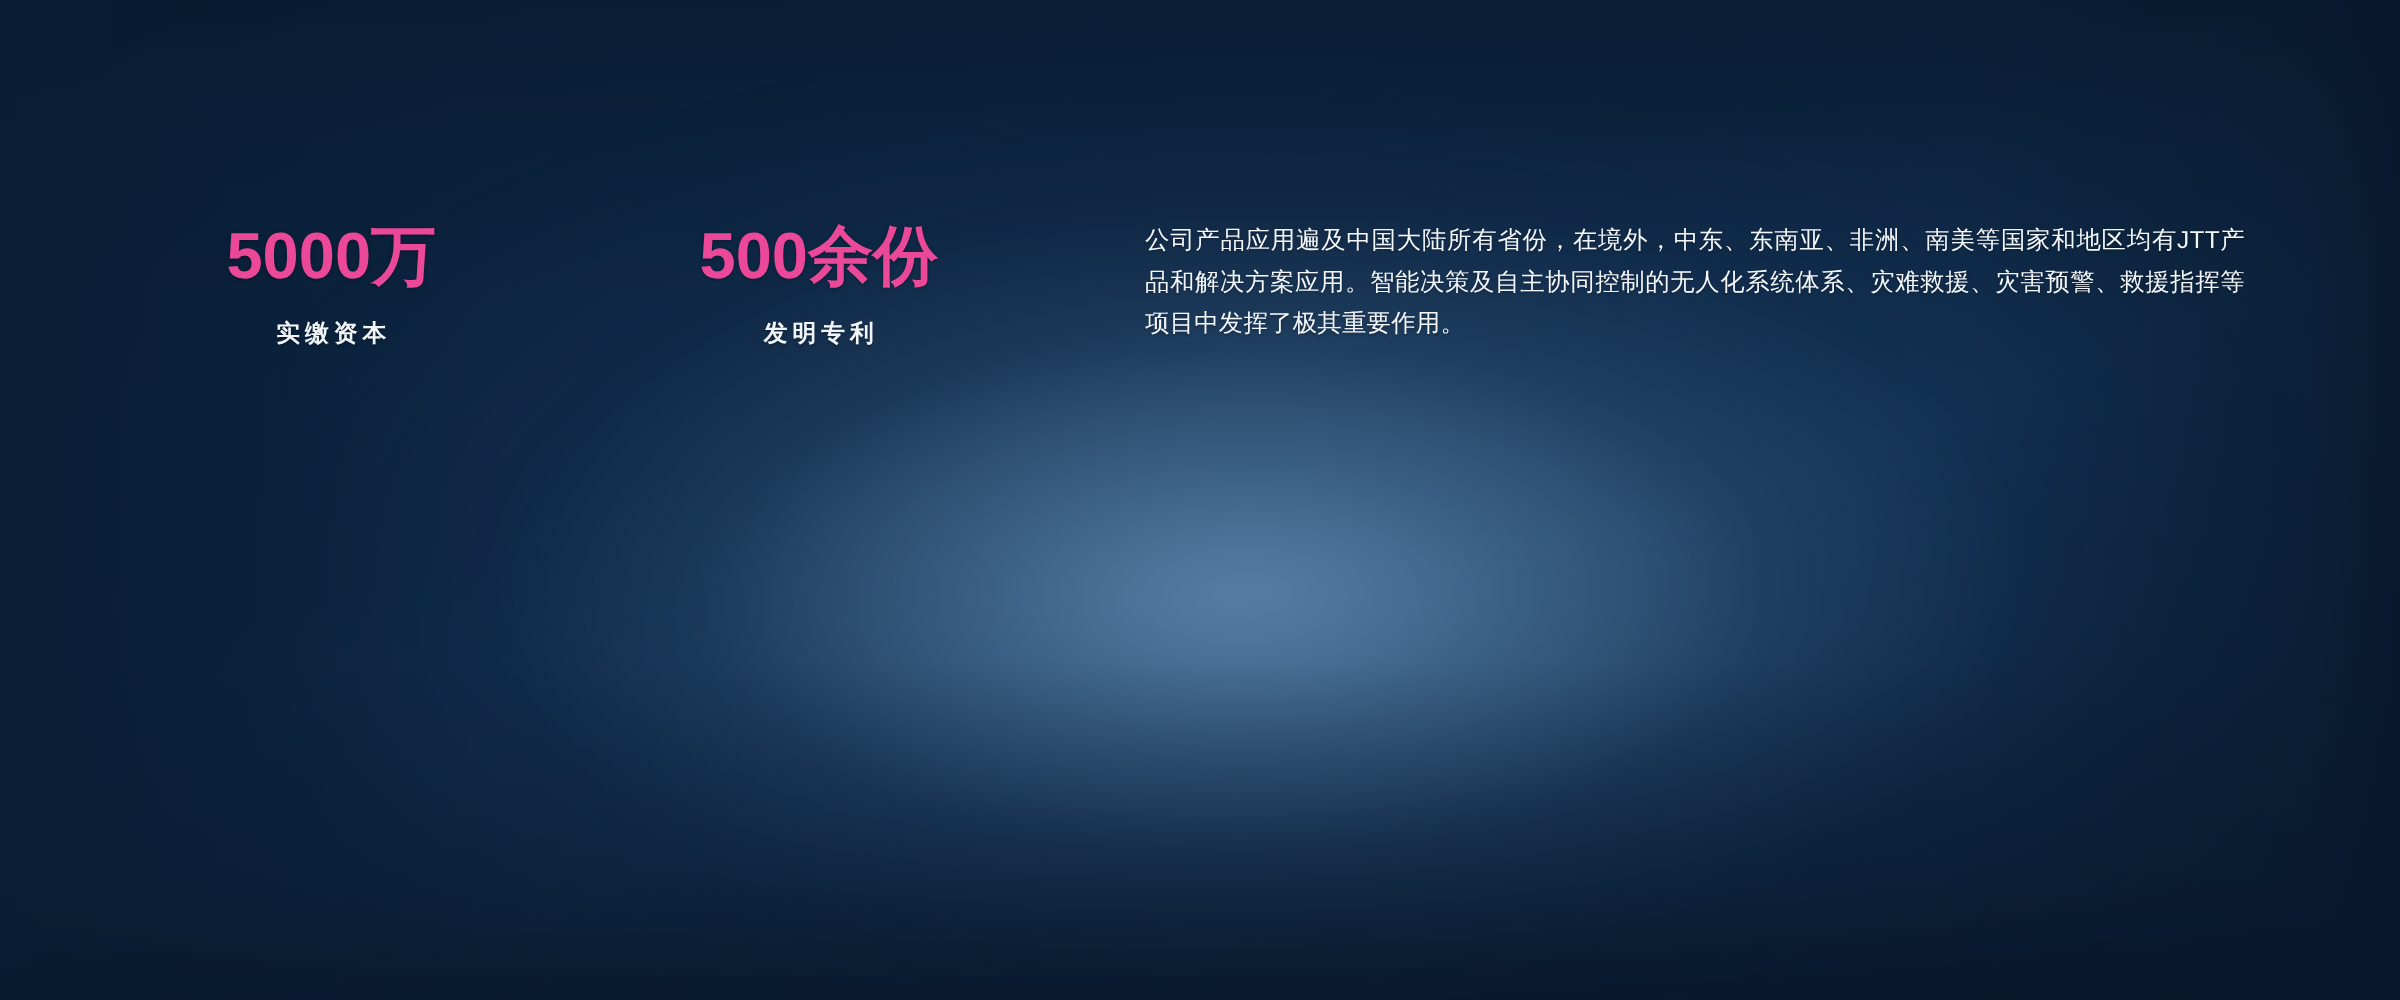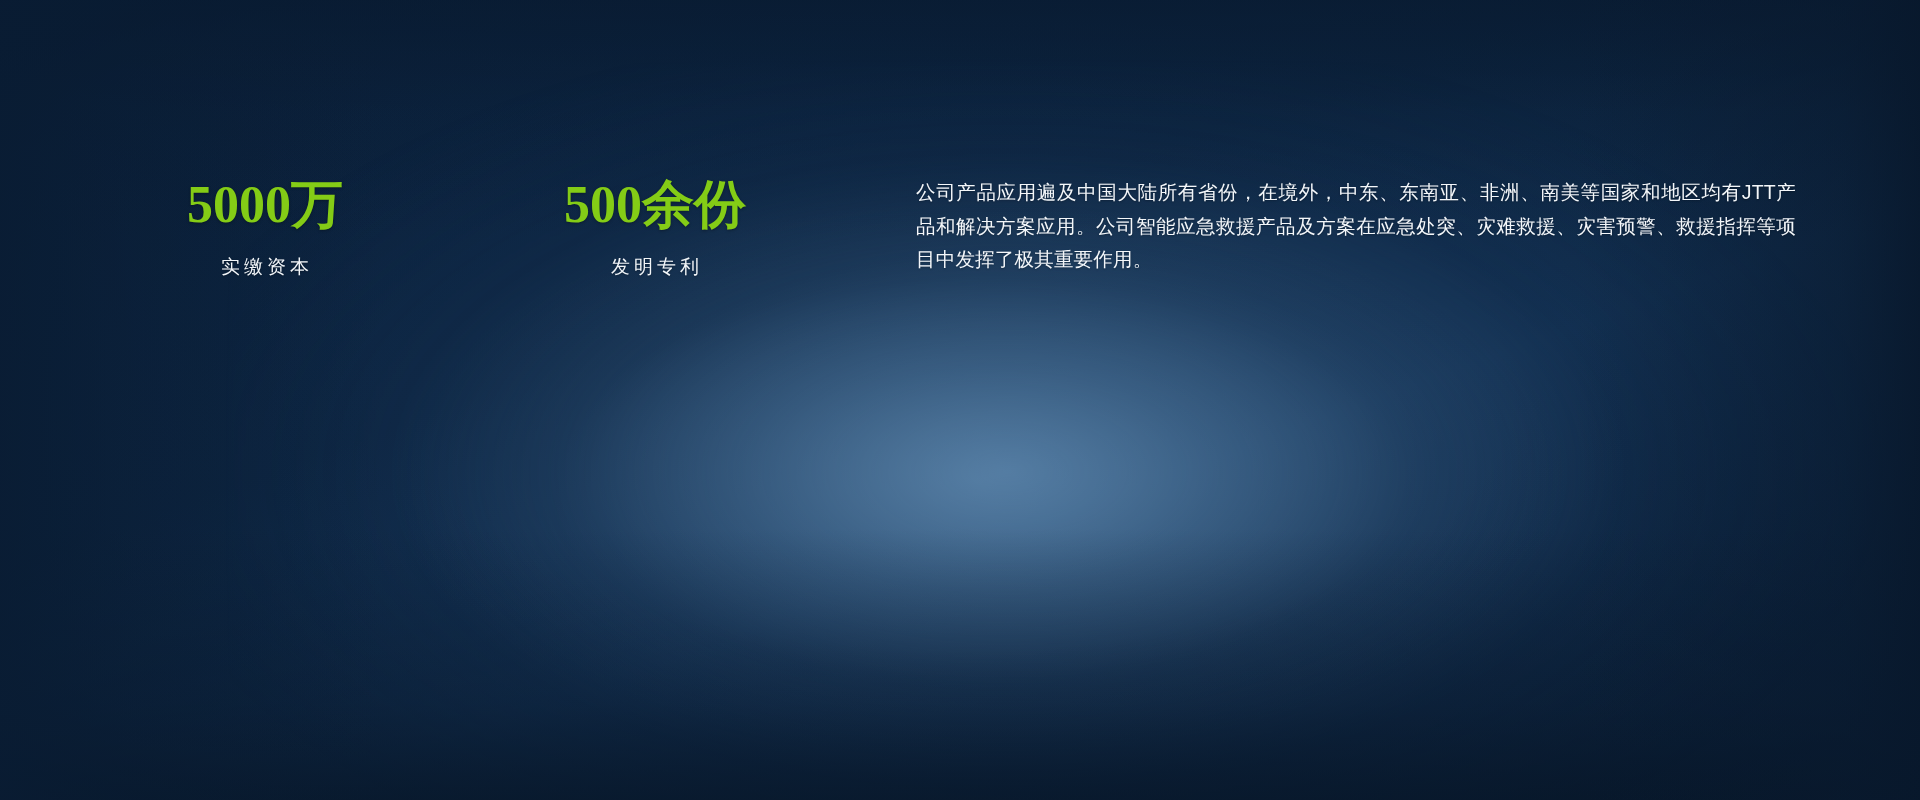--- a/index.html
+++ b/index.html
@@ -100,34 +100,33 @@
     width: 660px;
     display: grid;
     grid-template-columns: 390px 330px;
     grid-template-rows: 248px auto;
   }
   .stat {
     text-align: center;
     width: 230px;
   }
   .stat-value {
-    color: #84cc16;
+    color: #ec4899;
     font-size: 52px;
     font-weight: 700;
     line-height: 1.04;
     letter-spacing: 0px;
     white-space: nowrap;
     text-shadow: 0 1px 3px rgba(0,0,0,0.30);
-    font-family: Liberation Serif, serif;
   }
   .stat-label {
     margin-top: 22px;
     color: #f2f5f8;
     font-size: 19px;
-    font-weight: 400;
+    font-weight: 700;
     letter-spacing: 4px;
     padding-left: 4px;
     white-space: nowrap;
     text-shadow: 0 1px 2px rgba(0,0,0,0.28);
   }
 
   
   .about {
     position: absolute;
     left: 916px;
@@ -170,17 +169,17 @@
 
 
       <div class="stat">
         <div class="stat-value">500余份</div>
         <div class="stat-label">发明专利</div>
       </div>
 
     </div>
 
     <div class="about">
-      <p>公司产品应用遍及中国大陆所有省份，在境外，中东、东南亚、非洲、南美等国家和地区均有JTT产品和解决方案应用。公司智能应急救援产品及方案在应急处突、灾难救援、灾害预警、救援指挥等项目中发挥了极其重要作用。</p>
+      <p>公司产品应用遍及中国大陆所有省份，在境外，中东、东南亚、非洲、南美等国家和地区均有JTT产品和解决方案应用。智能决策及自主协同控制的无人化系统体系、灾难救援、灾害预警、救援指挥等项目中发挥了极其重要作用。</p>
     </div>
 
   </div>
 </div>
 
 </body></html>

